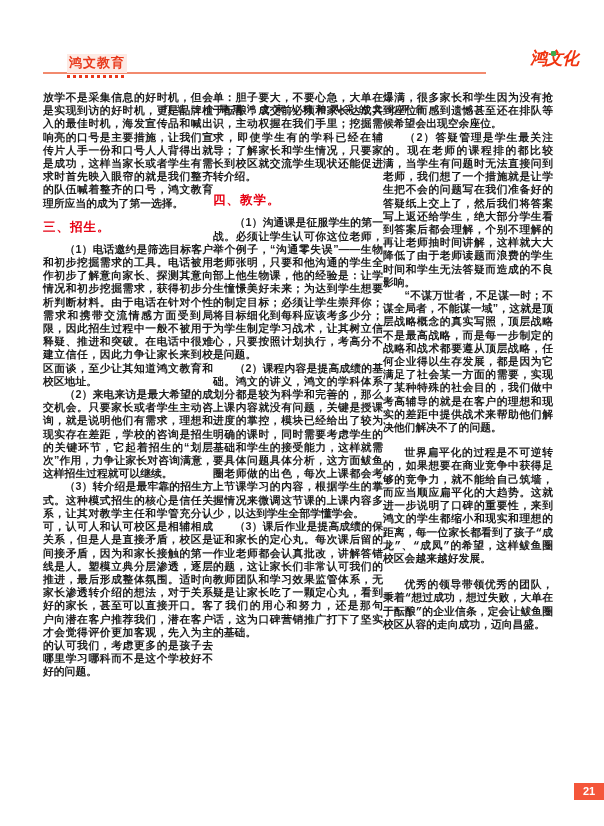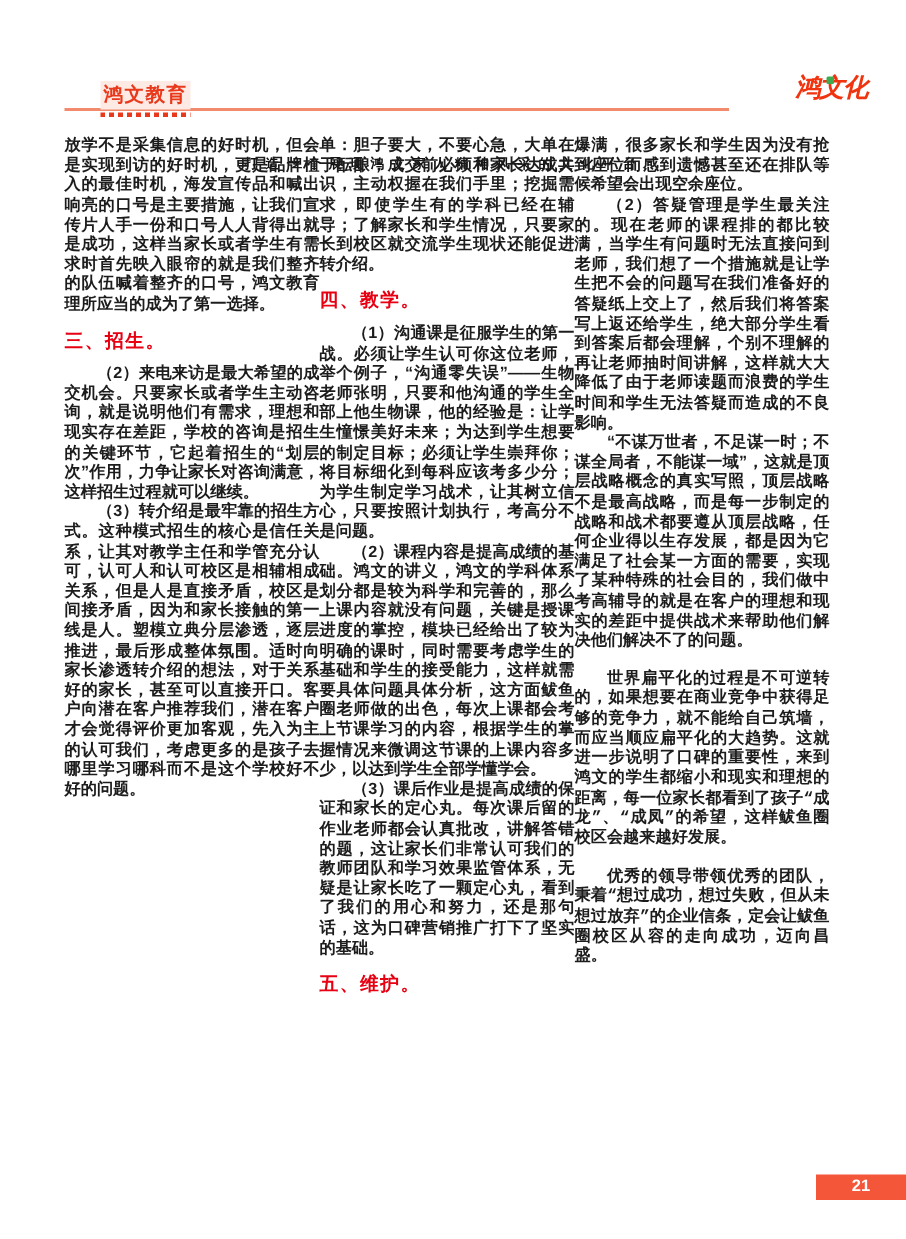--- a/index.html
+++ b/index.html
@@ -91,21 +91,21 @@
     color: #e60012;
     font-size: 12.5px;
     font-weight: bold;
     letter-spacing: 1px;
     margin: 9px 0 7px 0;
   }
   
   .page-badge {
     position: absolute;
     right: 0; top: 783px;
-    width: 60px; height: 17px;
+    width: 30px; height: 17px;
     background: #f4563a;
     color: #ffffff;
     font-size: 11px;
     font-weight: bold;
     text-align: center;
     line-height: 17px;
   }
 </style>
 </head>
 <body>
@@ -123,38 +123,38 @@
       <span>鸿文化</span>
       <span class="logo-green-accent"></span>
     </div>
   </header>
 
   <main class="columns">
 
     <section class="col">
       <p class="p">放学不是采集信息的好时机，但会是实现到访的好时机，更是品牌植入的最佳时机，海发宣传品和喊出响亮的口号是主要措施，让我们宣传片人手一份和口号人人背得出就是成功，这样当家长或者学生有需求时首先映入眼帘的就是我们整齐的队伍喊着整齐的口号，鸿文教育理所应当的成为了第一选择。</p>
       <h3 class="sec">三、招生。</h3>
+      <p class="p indent">（1）电话邀约是筛选目标客户和初步挖掘需求的工具。电话被用作初步了解意向家长、探测其意向情况和初步挖掘需求，获得初步分析判断材料。由于电话在针对个性需求和携带交流情感方面受到局限，因此招生过程中一般不被用于释疑、推进和突破。在电话中很难建立信任，因此力争让家长来到校区面谈，至少让其知道鸿文教育和校区地址。</p>
       <p class="p indent">（2）来电来访是最大希望的成交机会。只要家长或者学生主动咨询，就是说明他们有需求，理想和现实存在差距，学校的咨询是招生的关键环节，它起着招生的“划层次”作用，力争让家长对咨询满意，这样招生过程就可以继续。</p>
       <p class="p indent">（3）转介绍是最牢靠的招生方式。这种模式招生的核心是信任关系，让其对教学主任和学管充分认可，认可人和认可校区是相辅相成关系，但是人是直接矛盾，校区是间接矛盾，因为和家长接触的第一线是人。塑模立典分层渗透，逐层推进，最后形成整体氛围。适时向家长渗透转介绍的想法，对于关系好的家长，甚至可以直接开口。客户向潜在客户推荐我们，潜在客户才会觉得评价更加客观，先入为主的认可我们，考虑更多的是孩子去哪里学习哪科而不是这个学校好不好的问题。</p>
     </section>
 
     <section class="col">
       <p class="p">单：胆子要大，不要心急，大单在于酝酿；成交前必须和家长达成共识，主动权握在我们手里；挖掘需求，即使学生有的学科已经在辅导；了解家长和学生情况，只要家长到校区就交流学生现状还能促进转介绍。</p>
       <h3 class="sec">四、教学。</h3>
       <p class="p indent">（1）沟通课是征服学生的第一战。必须让学生认可你这位老师，举个例子，“沟通零失误”——生物老师张明，只要和他沟通的学生全部上他生物课，他的经验是：让学生憧憬美好未来；为达到学生想要的制定目标；必须让学生崇拜你；将目标细化到每科应该考多少分；为学生制定学习战术，让其树立信心，只要按照计划执行，考高分不是问题。</p>
       <p class="p indent">（2）课程内容是提高成绩的基础。鸿文的讲义，鸿文的学科体系划分都是较为科学和完善的，那么上课内容就没有问题，关键是授课进度的掌控，模块已经给出了较为明确的课时，同时需要考虑学生的基础和学生的接受能力，这样就需要具体问题具体分析，这方面鲅鱼圈老师做的出色，每次上课都会考上节课学习的内容，根据学生的掌握情况来微调这节课的上课内容多少，以达到学生全部学懂学会。</p>
       <p class="p indent">（3）课后作业是提高成绩的保证和家长的定心丸。每次课后留的作业老师都会认真批改，讲解答错的题，这让家长们非常认可我们的教师团队和学习效果监管体系，无疑是让家长吃了一颗定心丸，看到了我们的用心和努力，还是那句话，这为口碑营销推广打下了坚实的基础。</p>
-      <h3 class="sec">五、维护。</h3>
     </section>
 
     <section class="col">
       <p class="p">爆满，很多家长和学生因为没有抢到座位而感到遗憾甚至还在排队等候希望会出现空余座位。</p>
       <p class="p indent">（2）答疑管理是学生最关注的。现在老师的课程排的都比较满，当学生有问题时无法直接问到老师，我们想了一个措施就是让学生把不会的问题写在我们准备好的答疑纸上交上了，然后我们将答案写上返还给学生，绝大部分学生看到答案后都会理解，个别不理解的再让老师抽时间讲解，这样就大大降低了由于老师读题而浪费的学生时间和学生无法答疑而造成的不良影响。</p>
       <p class="p indent">“不谋万世者，不足谋一时；不谋全局者，不能谋一域”，这就是顶层战略概念的真实写照，顶层战略不是最高战略，而是每一步制定的战略和战术都要遵从顶层战略，任何企业得以生存发展，都是因为它满足了社会某一方面的需要，实现了某种特殊的社会目的，我们做中考高辅导的就是在客户的理想和现实的差距中提供战术来帮助他们解决他们解决不了的问题。</p>
       <p class="p indent gapped">世界扁平化的过程是不可逆转的，如果想要在商业竞争中获得足够的竞争力，就不能给自己筑墙，而应当顺应扁平化的大趋势。这就进一步说明了口碑的重要性，来到鸿文的学生都缩小和现实和理想的距离，每一位家长都看到了孩子“成龙”、“成凤”的希望，这样鲅鱼圈校区会越来越好发展。</p>
-      <p class="p indent gapped">优秀的领导带领优秀的团队，秉着“想过成功，想过失败，但从未想过放弃”的企业信条，定会让鲅鱼圈校区从容的走向成功，迈向昌盛。</p>
+      <p class="p indent gapped">优秀的领导带领优秀的团队，秉着“想过成功，想过失败，大单在于酝酿”的企业信条，定会让鲅鱼圈校区从容的走向成功，迈向昌盛。</p>
     </section>
 
   </main>
 
   <div class="page-badge">21</div>
 
 </div>
 
 </body></html>

